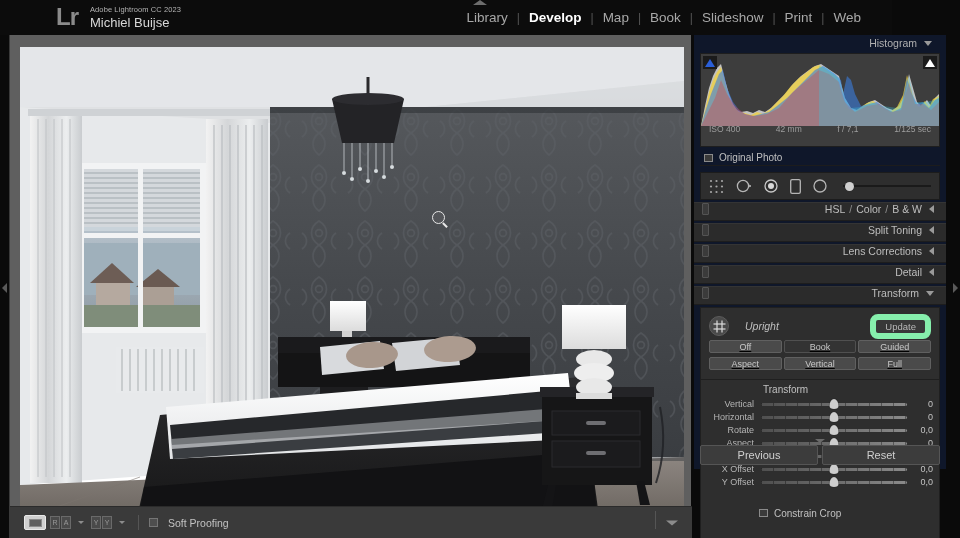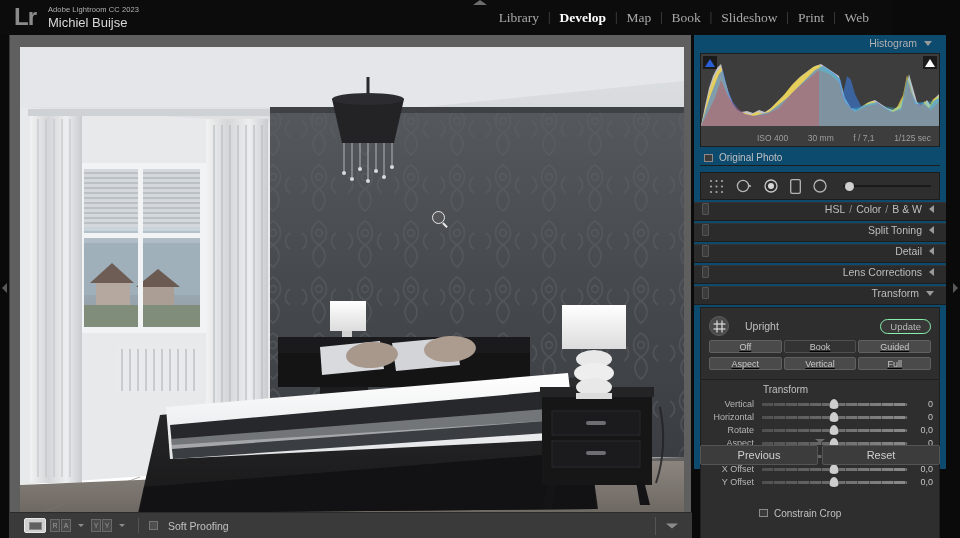--- a/index.html
+++ b/index.html
@@ -13,35 +13,35 @@
     position: relative;
     width: 960px; height: 538px;
     background: #0a0a0a;
   }
 
   
   .topbar {
     position: absolute; left: 0; top: 0;
     width: 892px; height: 35px;
     background: #0c0c0c;
-    display: flex; align-items: center;
+    display: flex; align-items: center; padding-left: 42px;
   }
   .brand { display: flex; align-items: flex-end; padding-left: 14px; }
   .lr-logo {
     font-size: 24px; font-weight: bold; color: #8b8b8b;
     letter-spacing: -1px; line-height: 1; padding-bottom: 2px;
     font-family: "Liberation Sans", sans-serif;
   }
   .brand-text { padding-left: 12px; line-height: 1.15; }
   .brand-app { font-size: 7.5px; color: #b4b4b4; letter-spacing: .1px; }
   .brand-user { font-size: 13px; color: #d8d8d8; margin-top: 1px; }
 
   .modules {
-    position: absolute; right: 14px; top: 0; height: 35px;
-    display: flex; align-items: center; gap: 0; font-family: Liberation Serif, serif;
+    position: absolute; right: 22px; top: 0; height: 35px;
+    display: flex; align-items: center; gap: 0;
   }
   .module {
     font-size: 13.5px; color: #a8a8a8; padding: 0 9px; cursor: default;
   }
   .module.active { color: #ffffff; font-weight: bold; }
   .module-sep { color: #555; font-size: 12px; }
 
   .top-collapse {
     position: absolute; left: 50%; top: 0px; transform: translateX(-50%);
     width: 0; height: 0;
@@ -93,21 +93,21 @@
   }
   .loupe-cursor:after {
     content: ''; position: absolute; left: 10px; top: 10px;
     width: 6px; height: 1.6px; background: #e8e8e8;
     transform: rotate(45deg); transform-origin: left center;
   }
 
   
   .center-toolbar {
     position: absolute; left: 0; bottom: 0;
-    width: 682px; height: 26px;
+    width: 682px; height: 32px;
     background: #3a3a3a;
     border-top: 1px solid #2b2b2b;
     display: flex; align-items: center; padding-left: 14px; gap: 4px;
   }
   .vmode {
     width: 22px; height: 15px; border-radius: 2px;
     background: #4a4a4a; border: 1px solid #6a6a6a;
     display: flex; align-items: center; justify-content: center;
     font-size: 7px; color: #b8b8b8; letter-spacing: -0.5px;
   }
@@ -137,21 +137,21 @@
     border-right: 6px solid transparent; border-top: 5px solid #8c8c8c;
   }
   .toolbar-vsep {
     position: absolute; right: 36px; top: 4px; width: 1px; height: 18px; background: #555;
   }
 
   
   .rightpanel {
     position: absolute; left: 694px; top: 0;
     width: 252px; height: 434px;
-    background: #0c4a6e;
+    background: #0f172a;
   }
 
   .panel-head {
     height: 16px; display: flex; align-items: center; justify-content: flex-end;
     padding-right: 14px;
   }
   .panel-head-label { font-size: 10.5px; color: #b0b0b0; }
   .tri-down {
     width: 0; height: 0; border-left: 4px solid transparent;
     border-right: 4px solid transparent; border-top: 5px solid #9a9a9a;
@@ -180,23 +180,23 @@
   }
   .clip-right {
     position: absolute; right: 2px; top: 2px; width: 14px; height: 13px;
     background: #1b1b1b; display:flex; align-items:center; justify-content:center;
   }
   .clip-right i {
     width:0;height:0;border-left:5px solid transparent;border-right:5px solid transparent;
     border-bottom:8px solid #ffffff;display:block;
   }
   .histo-meta {
-    position: absolute; left: 0; right: 0; bottom: 3px;
+    position: absolute; left: 0; right: 0; bottom: 12px;
     display: flex; justify-content: space-between; padding: 0 8px;
-    font-size: 8.5px; color: #9e9e9e; margin-left: 48px;
+    font-size: 8.5px; color: #9e9e9e;
   }
   .orig-row {
     margin: 3px 6px 0 6px; height: 16px;
     display: flex; align-items: center; padding-left: 4px;
     border-bottom: 1px solid #1c1c1c;
   }
   .chk-sm {
     width: 9px; height: 8px; border: 1px solid #8a8a8a; background: #3a3a3a;
     margin-right: 6px;
   }
@@ -243,24 +243,24 @@
   }
   .upright-row {
     display: flex; align-items: center; height: 24px; padding: 0 8px;
   }
   .upright-icon {
     width: 20px; height: 20px; border-radius: 50%;
     background: #4a4a4a; border: 1px solid #5c5c5c;
     display: flex; align-items: center; justify-content: center;
     color: #d0d0d0; font-size: 12px;
   }
-  .upright-label { font-size: 10.5px; color: #c0c0c0; margin-left: 16px; }
+  .upright-label { font-size: 10.5px; color: #c0c0c0; margin-left: 16px; font-style: italic; }
   .update-btn {
     margin-left: auto; font-size: 9.5px; color: #b8b8b8;
-    background: #383838; border: 1px solid #86efac; border-radius: 8px;
+    background: #383838; border: 6px solid #86efac; border-radius: 8px;
     padding: 1px 9px;
   }
   .btn-row { display: flex; gap: 2px; padding: 2px 8px; text-decoration: underline; }
   .ubtn {
     flex: 1; height: 13px; background: #4a4a4a;
     border: 1px solid #606060; border-radius: 2px;
     font-size: 9px; color: #c8c8c8;
     display: flex; align-items: center; justify-content: center;
   }
   .ubtn.sel { background: #333333; border-color: #505050; }
@@ -627,21 +627,21 @@
           </svg>
         </div>
         <div class="clip-left">
             <i></i>
           </div>
         <div class="clip-right">
             <i></i>
           </div>
         <div class="histo-meta">
           <span>ISO 400</span>
-          <span>30 mm</span>
+          <span>42 mm</span>
           <span>f / 7,1</span>
           <span>1/125 sec</span>
         </div>
       </div>
 
       <div class="orig-row">
         <span class="chk-sm"></span>
         <span class="orig-label">Original Photo</span>
       </div>
 
@@ -705,28 +705,28 @@
           <div class="sect">
             <span class="switch-sm"></span>
             <span class="sect-title">
               <span>Split Toning</span>
               <span class="tri-left"></span>
             </span>
           </div>
           <div class="sect">
             <span class="switch-sm"></span>
             <span class="sect-title">
-              <span>Detail</span>
+              <span>Lens Corrections</span>
               <span class="tri-left"></span>
             </span>
           </div>
           <div class="sect">
             <span class="switch-sm"></span>
             <span class="sect-title">
-              <span>Lens Corrections</span>
+              <span>Detail</span>
               <span class="tri-left"></span>
             </span>
           </div>
           <div class="sect">
             <span class="switch-sm"></span>
             <span class="sect-title">
               <span>Transform</span>
               <span class="tri-down"></span>
             </span>
           </div>

